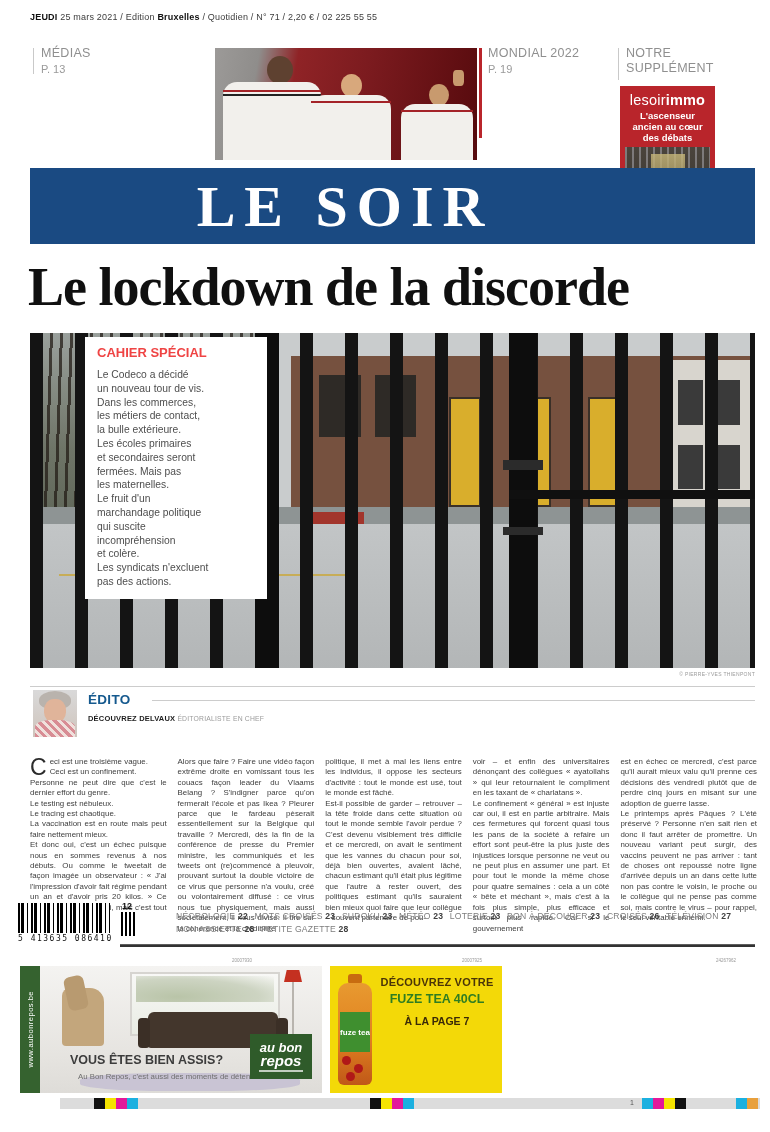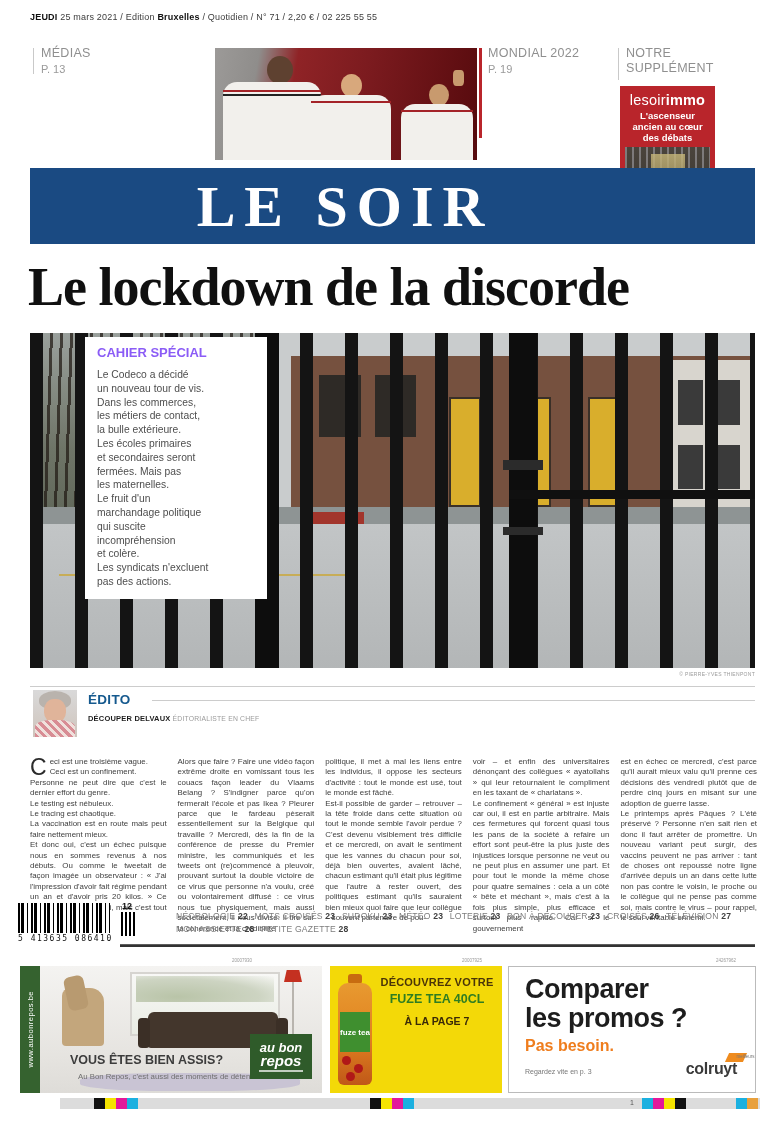--- a/index.html
+++ b/index.html
@@ -69,21 +69,21 @@
   .bench { position:absolute; left:39%; top:53.5%; width:7%; height:3.5%; background:#a2352c; }
   .roadline { position:absolute; left:4%; top:72%; width:40%; height:2px; background:#c9a73c; opacity:.8; }
   .gatebars { position:absolute; inset:0;
     background:repeating-linear-gradient(90deg,#141414 0 13px, transparent 13px 45px); }
   .gatepost { position:absolute; top:0; bottom:0; background:#0d0d0d; }
   .crossbar { position:absolute; left:66%; right:0; top:47%; height:9px; background:#101010; }
   .hinge { position:absolute; background:#2b2b2b; }
 
   
   .special { left:85px; top:337px; width:182px; background:#ffffff; padding:8px 10px 10px 12px; }
-  .special-kicker { font-weight:700; font-size:13px; color:#8b5cf6; margin-bottom:8px; }
+  .special-kicker { font-weight:700; font-size:13px; color:#ef4444; margin-bottom:8px; }
   .special-text { font-size:10.3px; line-height:13.8px; color:#4e4e4e; }
 
   .credit { right:15px; top:671px; font-size:5px; color:#9a9a9a; letter-spacing:.3px; }
 
   
   .hline { background:#cccccc; height:1px; }
   .avatar { left:33px; top:690px; width:44px; height:47px; overflow:hidden;
     background:linear-gradient(180deg,#d9d9d9 0%,#cfc4bc 100%); }
   .avatar .hair { position:absolute; left:6px; top:1px; width:32px; height:18px; border-radius:50% 50% 40% 40%; background:#b9b3ad; }
   .avatar .face { position:absolute; left:11px; top:9px; width:22px; height:24px; border-radius:45%; background:#e0b49a; }
@@ -271,21 +271,21 @@
 
   <div class="abs hline" style="left:30px; top:686px; width:725px;"></div>
   <div class="abs avatar">
     <div class="hair"></div>
       <div class="face"></div>
       <div class="blouse"></div>
   </div>
   <div class="abs edito-label">ÉDITO</div>
   <div class="abs hline" style="left:152px; top:700px; width:603px;"></div>
   <div class="abs byline">
-    <b>DÉCOUPER DELVAUX</b><span class="role"> ÉDITORIALISTE EN CHEF</span>
+    <b>DÉCOUVREZ DELVAUX</b><span class="role"> ÉDITORIALISTE EN CHEF</span>
   </div>
 
   <div class="abs columns">
     <div class="col prewrap"><span class="dropcap">C</span><span>eci est une troisième vague.
 Ceci est un confinement.
 Personne ne peut dire que c'est le dernier effort du genre.
 Le testing est nébuleux.
 Le tracing est chaotique.
 La vaccination est en route mais peut faire nettement mieux.
 Et donc oui, c'est un échec puisque nous en sommes revenus à nos débuts. Ou comme le tweetait de façon imagée un observateur : « J'ai l'impression d'avoir fait régime pendant un an et d'avoir pris 20 kilos. » Ce n'est pas tout à fait vrai, mais c'est tout sauf faux.</span></div>
@@ -357,32 +357,20 @@
       <div class="berry" style="left:18px; top:90px;"></div>
       <div class="berry" style="left:10px; top:98px;"></div>
     </div>
     <div class="ad2-text">
       <div class="ad2-l1">DÉCOUVREZ VOTRE</div>
       <div class="ad2-l2">FUZE TEA 40CL</div>
       <div class="ad2-l4">À LA PAGE 7</div>
     </div>
   </div>
 
-  <div class="abs ad3">
-    <div class="ad3-l12">
-      <span>Comparer</span><br><span>les promos ?</span>
-    </div>
-    <div class="ad3-l3">Pas besoin.</div>
-    <div class="ad3-note">Regardez vite en p. 3</div>
-    <div class="colruyt">
-      <span class="word">colruyt</span>
-      <span class="flag"></span>
-      <span class="tag">meilleurs prix</span>
-    </div>
-  </div>
 
   <div class="abs colorstrip">
     <div class="sq" style="left:34px; background:#111;"></div>
     <div class="sq" style="left:45px; background:#f5e400;"></div>
     <div class="sq" style="left:56px; background:#e3189b;"></div>
     <div class="sq" style="left:67px; background:#1bb0e0;"></div>
     <div class="sq" style="left:310px; background:#111;"></div>
     <div class="sq" style="left:321px; background:#f5e400;"></div>
     <div class="sq" style="left:332px; background:#e3189b;"></div>
     <div class="sq" style="left:343px; background:#1bb0e0;"></div>

